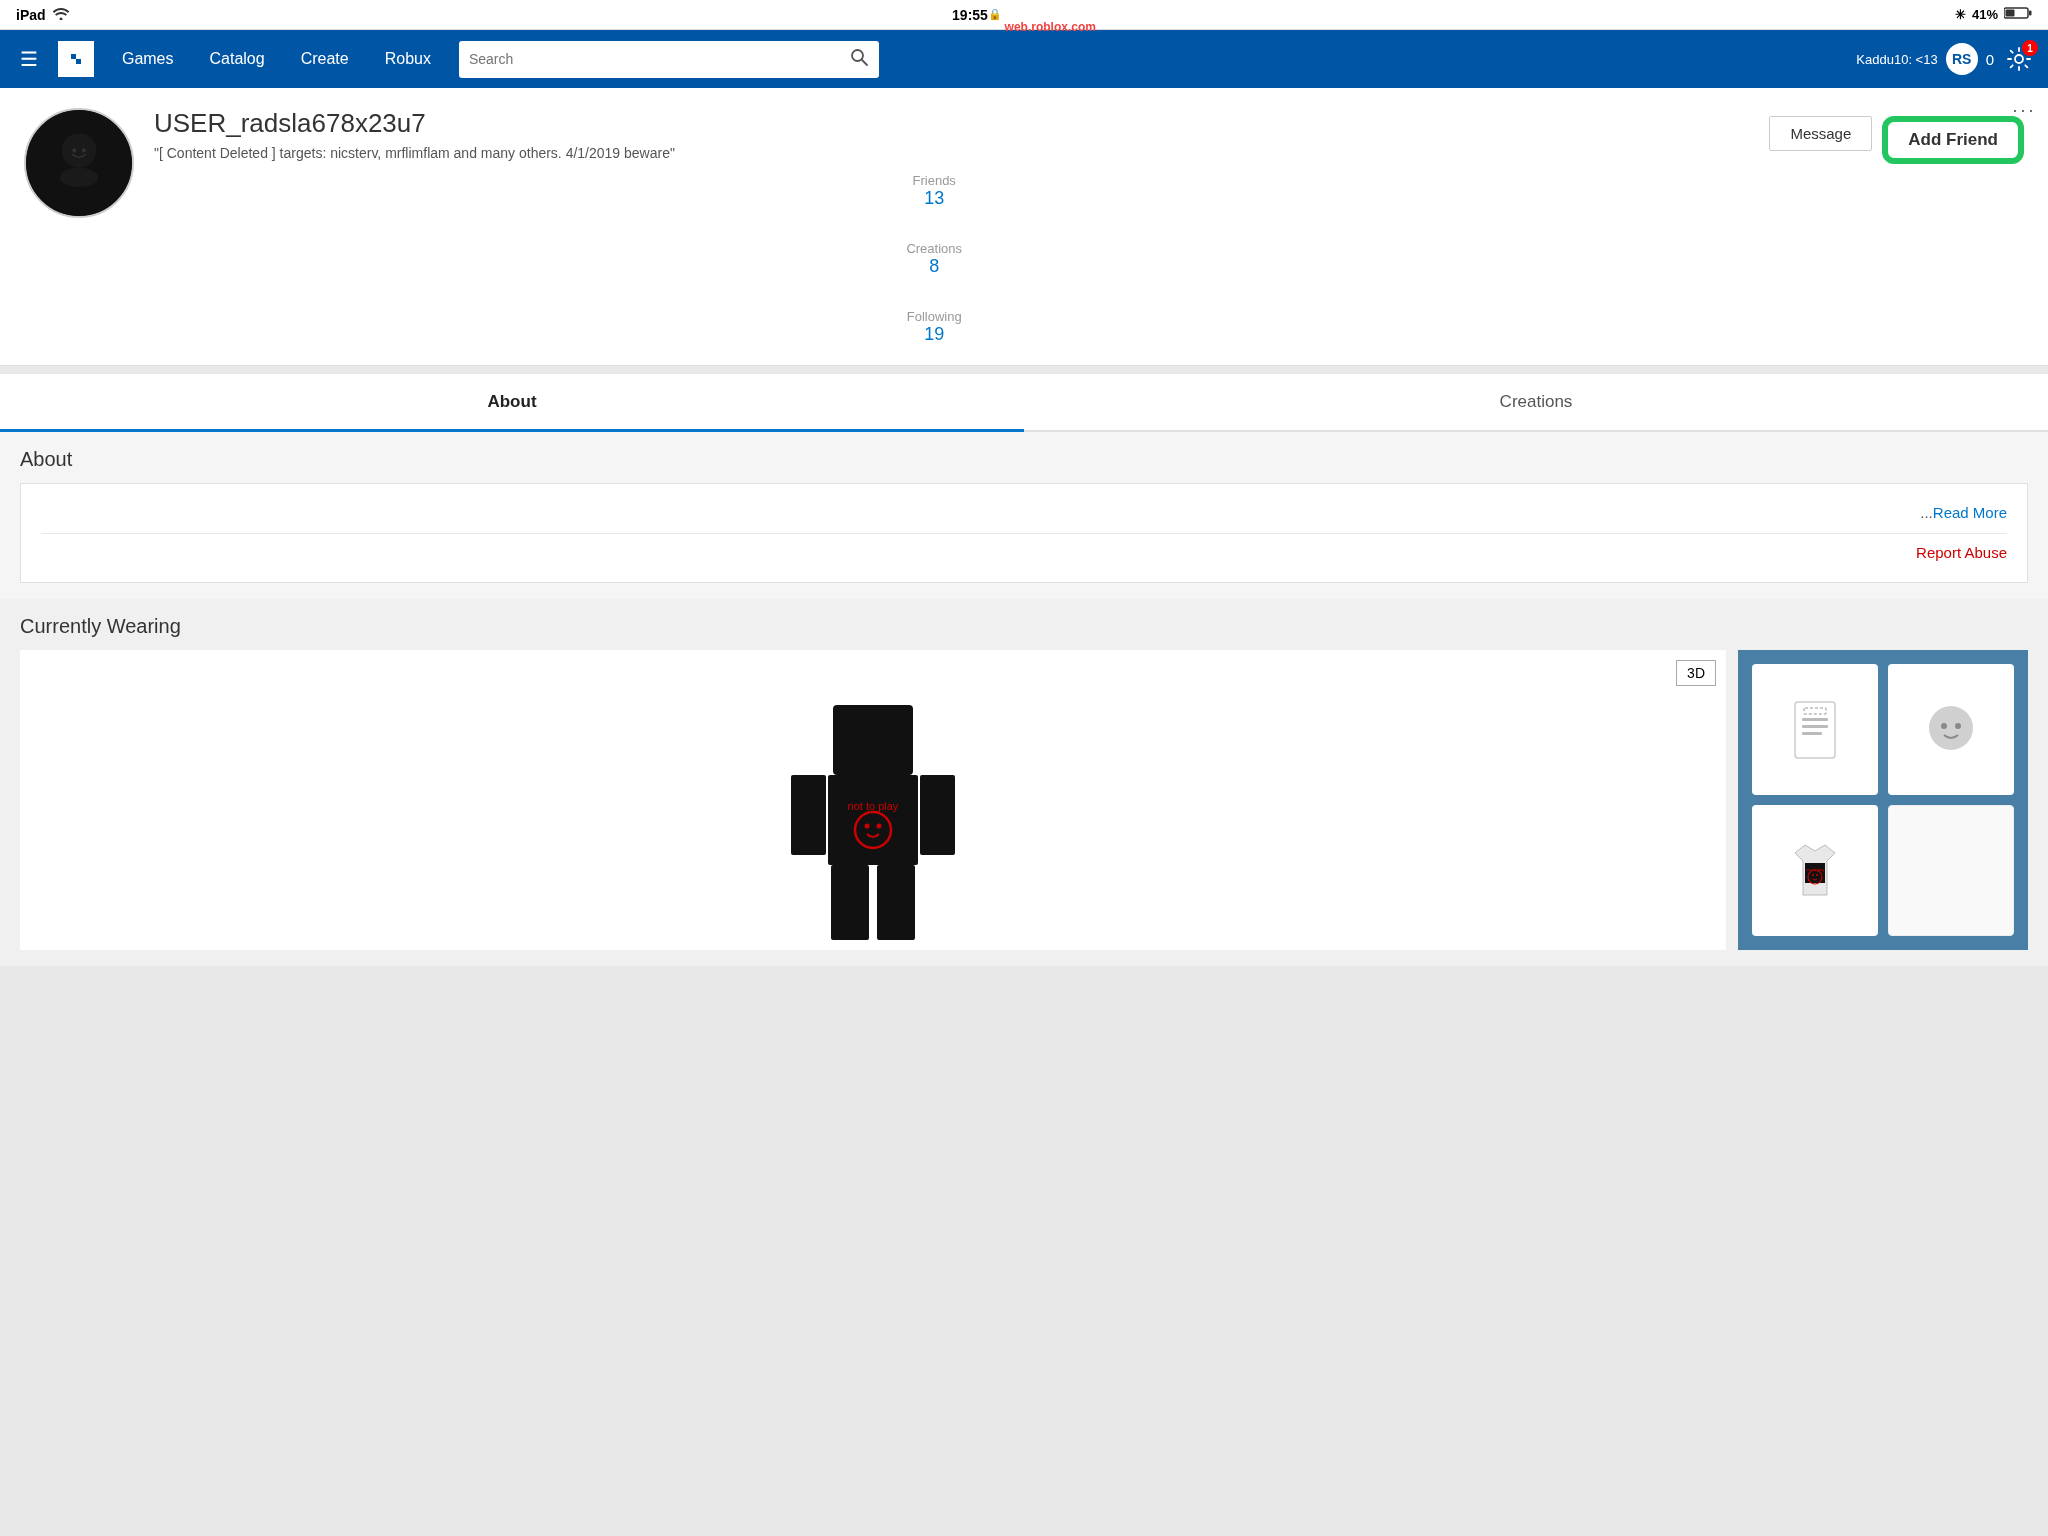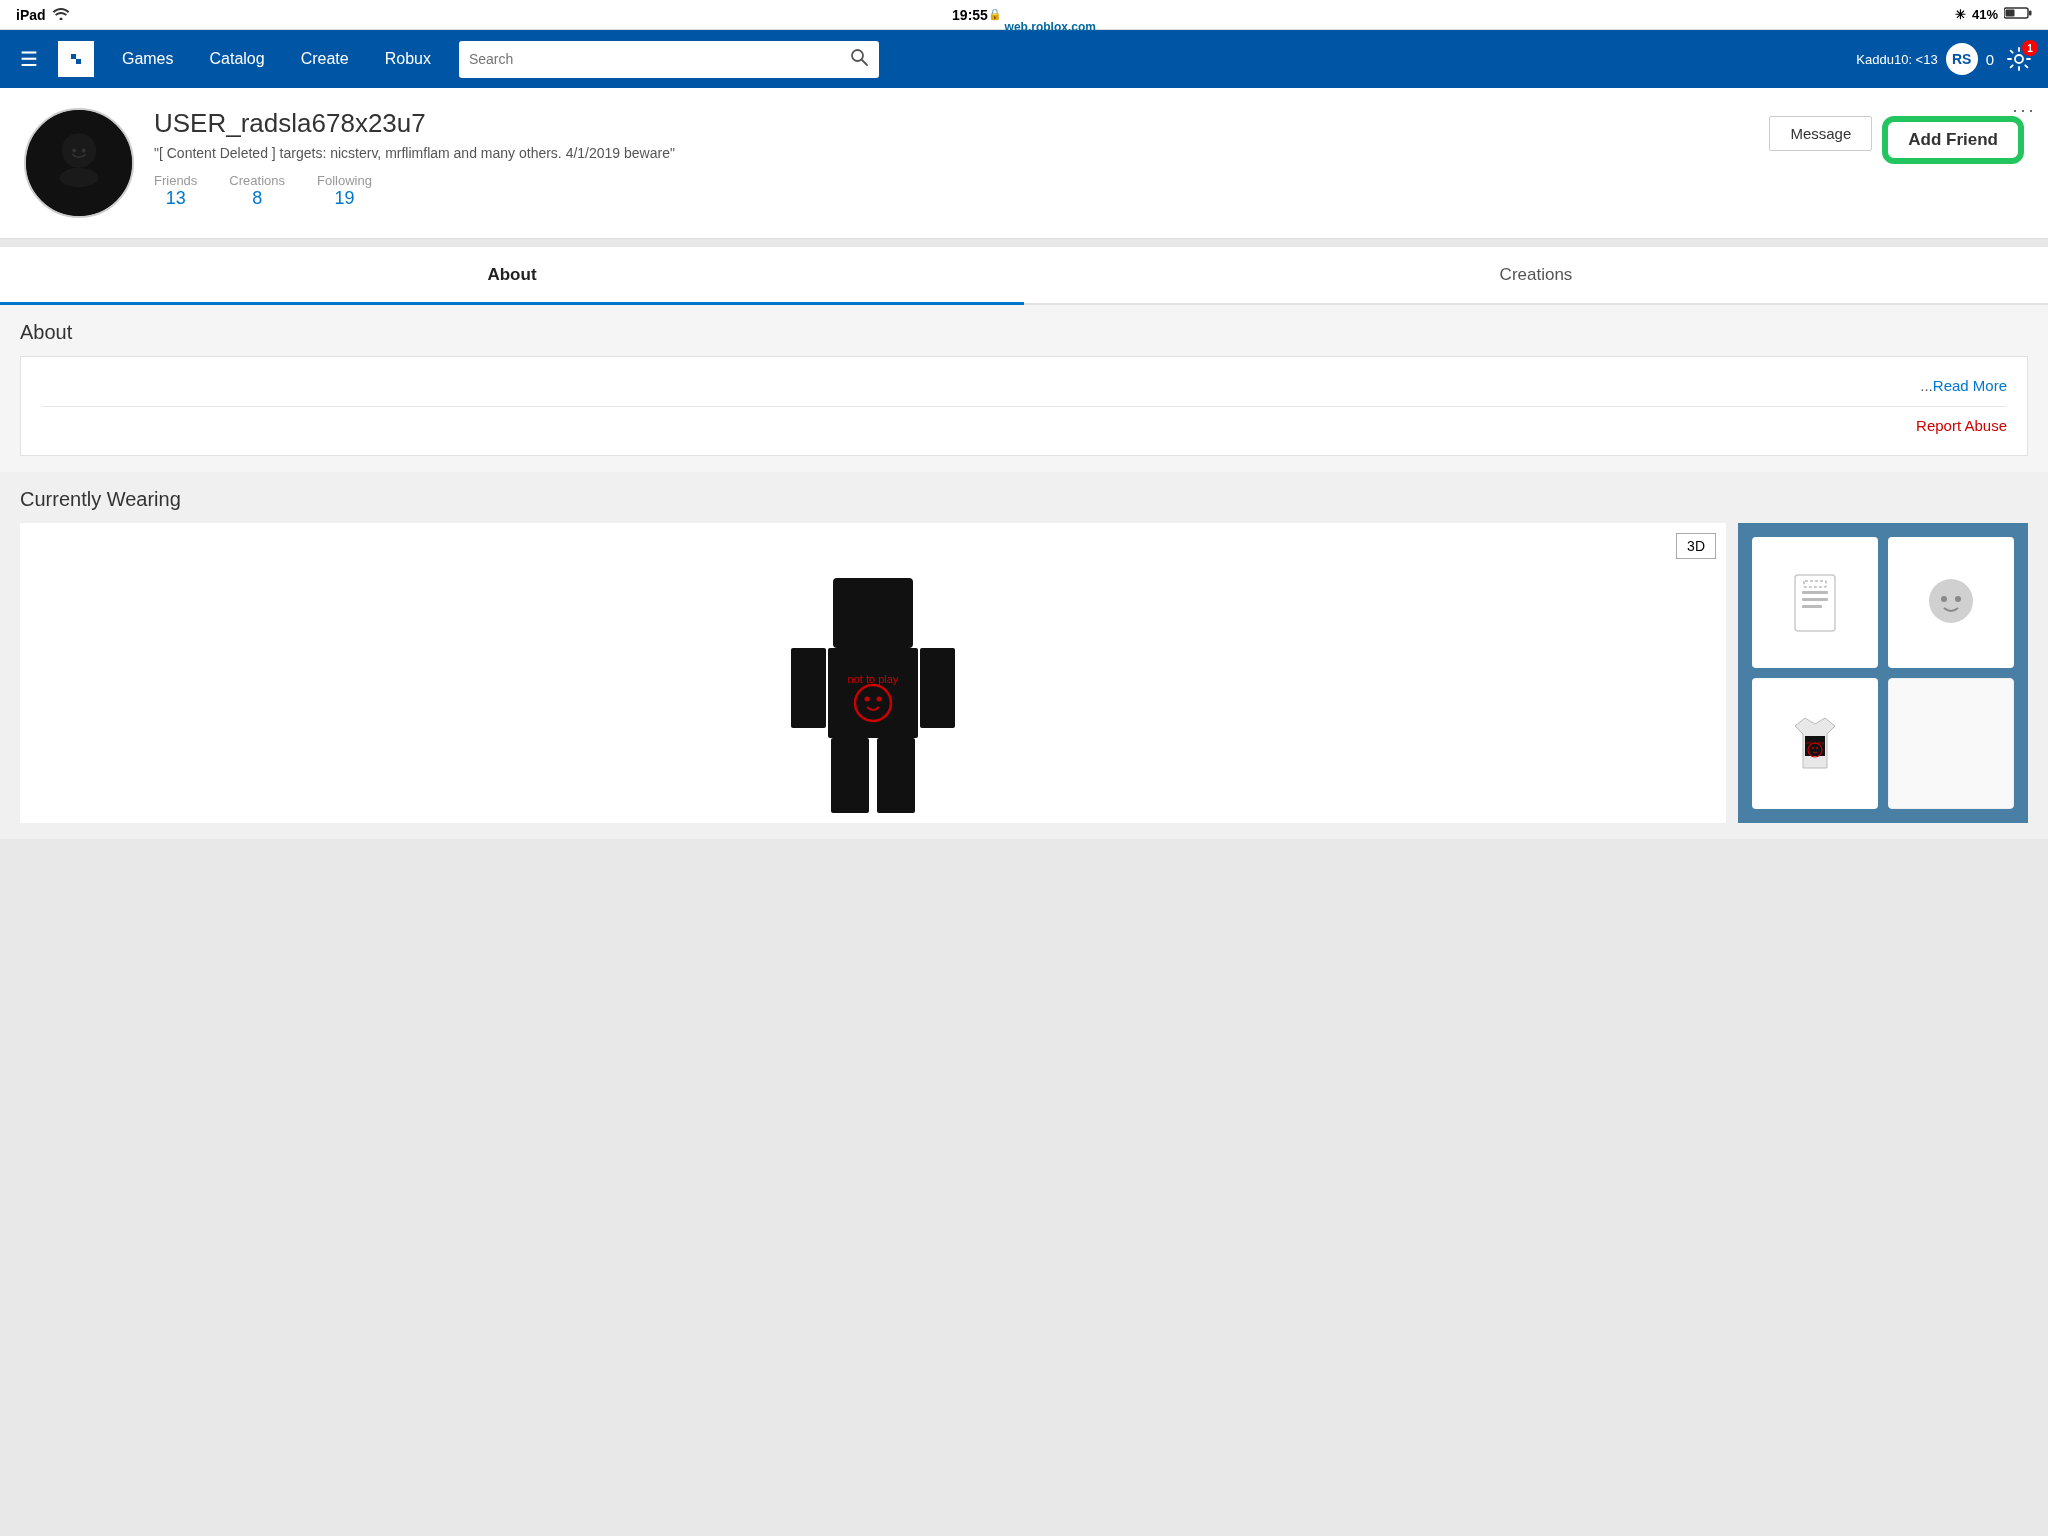--- a/index.html
+++ b/index.html
@@ -161,20 +161,21 @@
       margin-bottom: 6px;
     }
     .profile-bio {
       font-size: 14px;
       color: #555;
       margin-bottom: 12px;
     }
     .profile-stats {
       display: flex;
       gap: 32px;
+      flex-direction: column;
     }
     .stat-item { text-align: center; }
     .stat-label { font-size: 13px; color: #999; }
     .stat-value { font-size: 18px; color: #0077cc; font-weight: 500; }
     .profile-actions {
       display: flex;
       gap: 10px;
       align-items: flex-start;
       padding-top: 8px;
       margin-left: 35px;
@@ -348,21 +349,21 @@
         <path d="M9 11.5a1.5 1.5 0 100 3 1.5 1.5 0 000-3z" fill="#333"></path>
         <path d="M9 8C10.8 8 12.4 8.7 13.6 9.8L15 8.4C13.4 6.9 11.3 6 9 6s-4.4.9-6 2.4l1.4 1.4C5.6 8.7 7.2 8 9 8z" fill="#333"></path>
         <path d="M9 4C11.7 4 14.1 5.1 15.9 6.9L17.3 5.5C15.1 3.3 12.2 2 9 2S2.9 3.3.7 5.5L2.1 6.9C3.9 5.1 6.3 4 9 4z" fill="#333"></path>
       </svg>
     </span>
   </div>
   <div style="position:absolute;left:50%;transform:translateX(-50%);display:flex;flex-direction:row;align-items:center;">
     <span style="font-size:14px;font-weight:600;">19:55</span>
     <div style="display:flex;align-items:center;gap:3px;">
       <span style="font-size:11px;color:#666;">🔒</span>
-      <span style="font-size:12px;color:#0369a1;margin-top:24px;">web.roblox.com</span>
+      <span style="font-size:12px;color:#ef4444;margin-top:24px;">web.roblox.com</span>
     </div>
   </div>
   <div class="status-right">
     <span style="font-size:13px;">✳</span>
     <span>41%</span>
     <span>
       <svg width="28" height="14" viewBox="0 0 28 14">
         <rect x="0" y="2" width="24" height="10" rx="2" ry="2" fill="none" stroke="#333" stroke-width="1.5"></rect>
         <rect x="1.5" y="3.5" width="9" height="7" rx="1" fill="#333"></rect>
         <rect x="25" y="4.5" width="2.5" height="5" rx="1" fill="#333"></rect>

